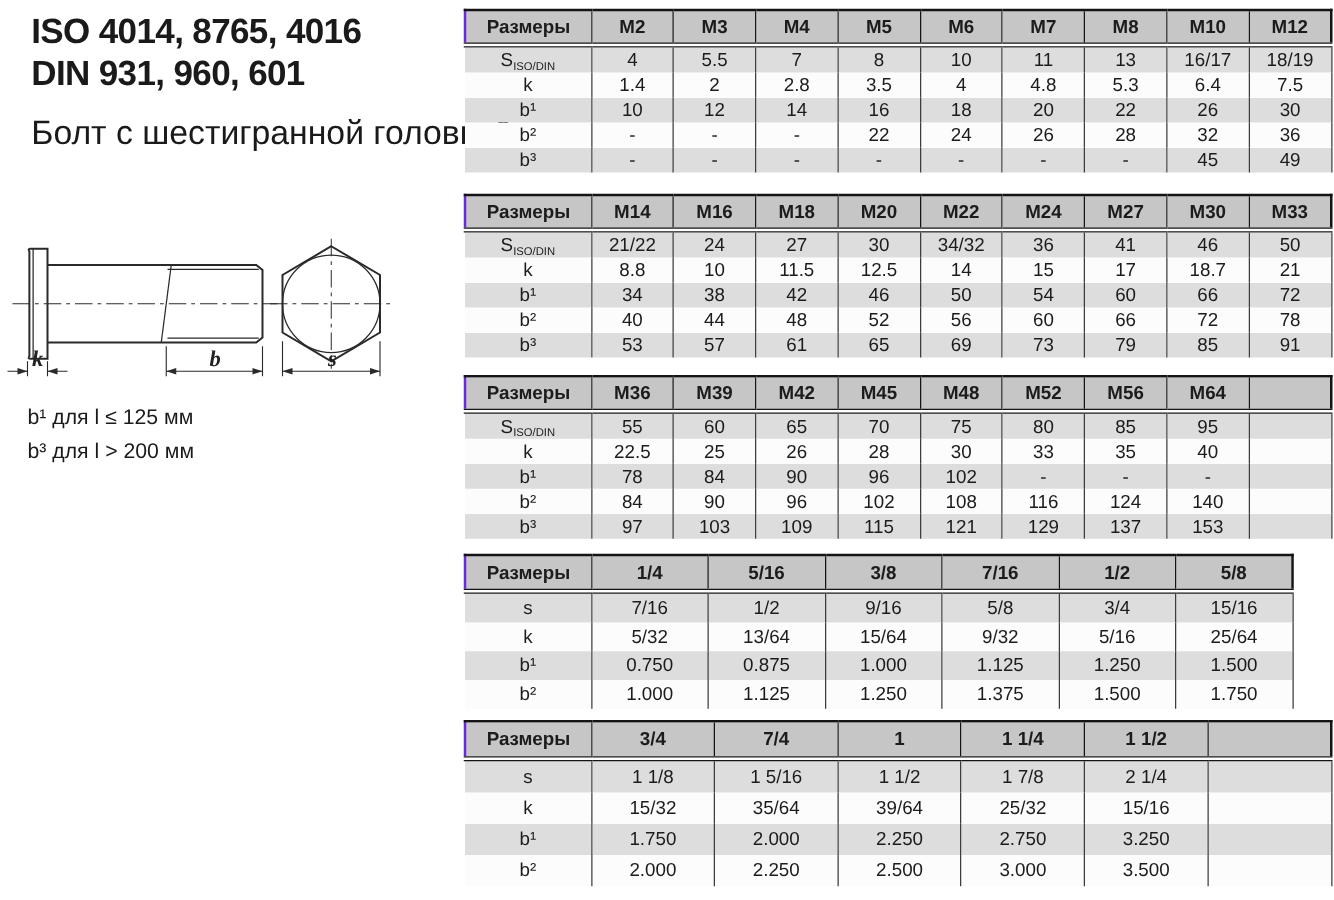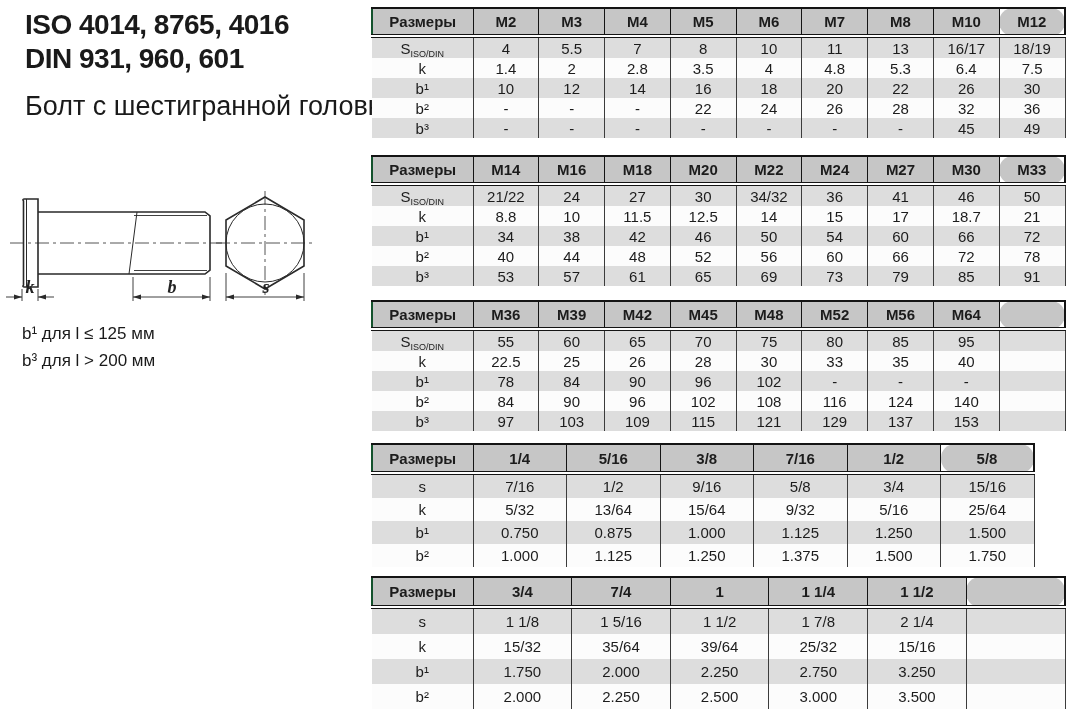--- a/index.html
+++ b/index.html
@@ -33,22 +33,22 @@
   #t4 { top:576px; width:695px; }
   table.data-table {
     border-collapse:collapse; table-layout:fixed; width:100%;
     font-size:15px; color:#1c1c1c;
   }
   table.data-table th {
     background:#c6c6c6; font-weight:bold; padding:0; text-align:center;
     border-top:2px solid #141414; border-bottom:4px double #141414;
     border-left:1px solid #141414; overflow:hidden;
   }
-  table.data-table th.first { border-left:2px solid #14532d; }
-  table.data-table th.last  { border-right:2px solid #141414;border-radius:14px; }
+  table.data-table th.first { border-left:2px solid #6d28d9; }
+  table.data-table th.last  { border-right:2px solid #141414; }
   table.data-table td {
     text-align:center; padding:0; border-left:1px solid #3c3c3c; overflow:hidden;
   }
   table.data-table td.first { border-left:none; }
   table.data-table td.last  { border-right:1px solid #3c3c3c; }
   tr.shade td { background:#dddddd; }
   tr.plain td { background:#fcfcfc; }
   .h20 th { height:25px; } .h20 td { height:20px; }
   .h23 th { height:26px; } .h23 td { height:23px; }
   .h27 th { height:27px; } .h27 td { height:25px; }

